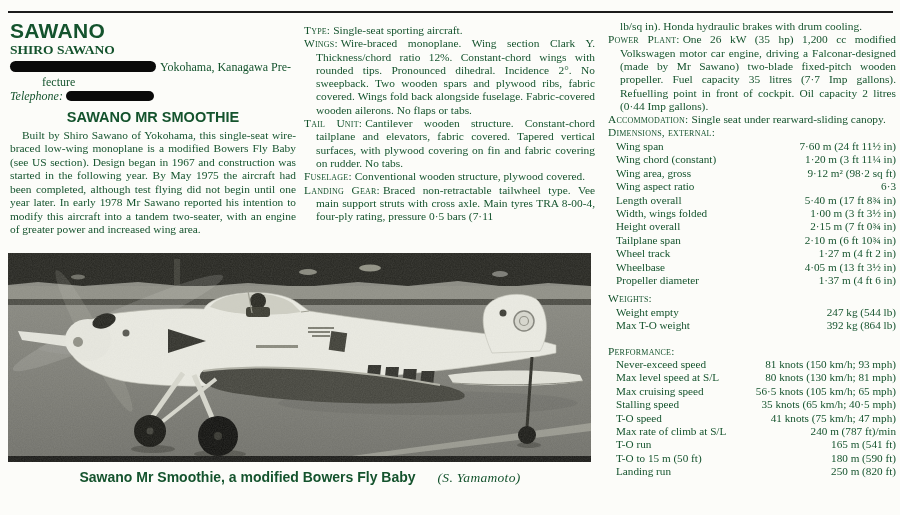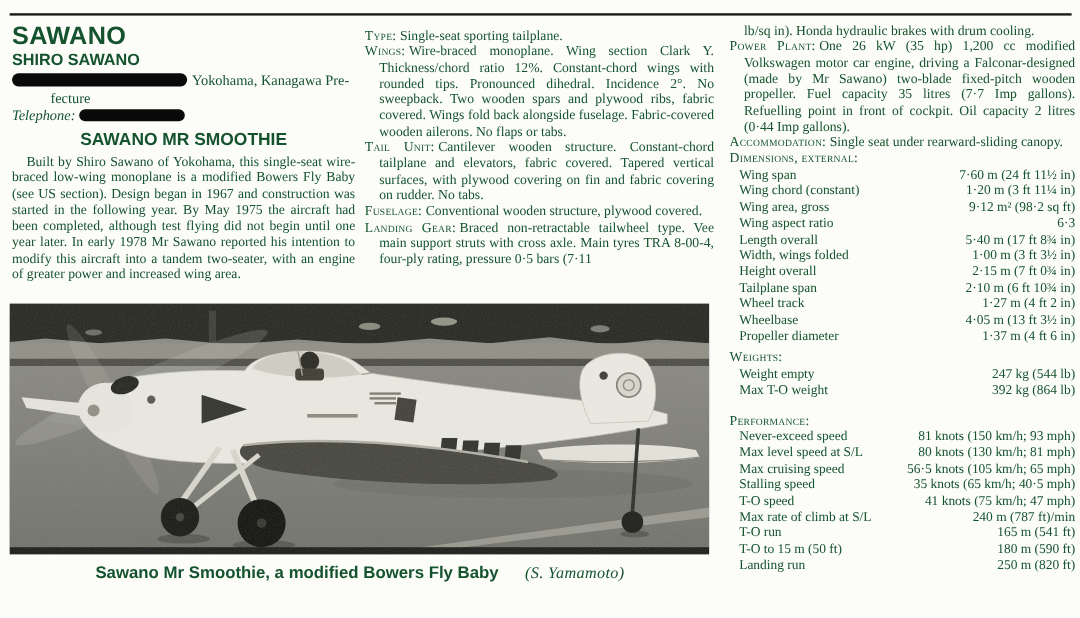--- a/index.html
+++ b/index.html
@@ -12,21 +12,21 @@
   .top-rule{position:absolute;left:8px;right:7px;top:11px;height:2px;background:#1c1c1c;}
 
   
   .col{position:absolute;top:20px;}
   .col-left{left:10px;width:286px;}
   .col-mid{left:304px;width:291px;top:24px;}
   .col-right{left:608px;width:288px;top:20px;}
 
   .company-heading{font-family:"Liberation Sans", sans-serif;font-weight:bold;
     font-size:21px;line-height:22px;letter-spacing:.3px;margin:0;}
-  .proprietor-heading{font-family:Liberation Sans, sans-serif;font-weight:bold;
+  .proprietor-heading{font-family:Liberation Serif, serif;font-weight:bold;
     font-size:13.5px;line-height:16px;margin:0;}
   .addr-line{font-size:12px;line-height:15px;margin-top:2px;white-space:nowrap;}
   .redact{display:inline-block;background:#0a0a0a;border-radius:6px;vertical-align:-1px;}
   .redact-long{width:146px;height:11px;margin-right:4px;}
   .redact-short{width:88px;height:10px;margin-left:3px;}
   .addr-carry{font-size:12px;line-height:14px;padding-left:32px;}
   .tel-line{font-size:12px;line-height:15px;font-style:italic;font-family:Liberation Serif, serif;}
   .model-heading{font-family:"Liberation Sans", sans-serif;font-weight:bold;
     font-size:14.5px;line-height:17px;text-align:center;margin:5px 0 3px 0;}
   .intro-par{font-size:11.4px;line-height:13.45px;text-align:justify;
@@ -72,21 +72,21 @@
     </div>
     <div class="addr-carry">fecture</div>
     <div class="tel-line">
       <span>Telephone:</span><span class="redact redact-short"></span>
     </div>
     <h3 class="model-heading">SAWANO MR SMOOTHIE</h3>
     <p class="intro-par">Built by Shiro Sawano of Yokohama, this single-seat wire-braced low-wing monoplane is a modified Bowers Fly Baby (see US section). Design began in 1967 and construction was started in the following year. By May 1975 the aircraft had been completed, although test flying did not begin until one year later. In early 1978 Mr Sawano reported his intention to modify this aircraft into a tandem two-seater, with an engine of greater power and increased wing area.</p>
   </div>
 
   <div class="col col-mid">
-    <p class="entry"><span class="sc">Type:</span><span>Single-seat sporting tailplane.</span></p>
+    <p class="entry"><span class="sc">Type:</span><span>Single-seat sporting aircraft.</span></p>
     <p class="entry"><span class="sc">Wings:</span><span>Wire-braced monoplane. Wing section Clark Y. Thickness/chord ratio 12%. Constant-chord wings with rounded tips. Pronounced dihedral. Incidence 2°. No sweepback. Two wooden spars and plywood ribs, fabric covered. Wings fold back alongside fuselage. Fabric-covered wooden ailerons. No flaps or tabs.</span></p>
     <p class="entry"><span class="sc">Tail Unit:</span><span>Cantilever wooden structure. Constant-chord tailplane and elevators, fabric covered. Tapered vertical surfaces, with plywood covering on fin and fabric covering on rudder. No tabs.</span></p>
     <p class="entry"><span class="sc">Fuselage:</span><span>Conventional wooden structure, plywood covered.</span></p>
     <p class="entry"><span class="sc">Landing Gear:</span><span>Braced non-retractable tailwheel type. Vee main support struts with cross axle. Main tyres TRA 8-00-4, four-ply rating, pressure 0·5 bars (7·11</span></p>
   </div>
 
   <div class="col col-right">
     <p class="cont-par">lb/sq in). Honda hydraulic brakes with drum cooling.</p>
     <p class="entry"><span class="sc">Power Plant:</span><span>One 26 kW (35 hp) 1,200 cc modified Volkswagen motor car engine, driving a Falconar-designed (made by Mr Sawano) two-blade fixed-pitch wooden propeller. Fuel capacity 35 litres (7·7 Imp gallons). Refuelling point in front of cockpit. Oil capacity 2 litres (0·44 Imp gallons).</span></p>
     <p class="entry"><span class="sc">Accommodation:</span><span>Single seat under rearward-sliding canopy.</span></p>

